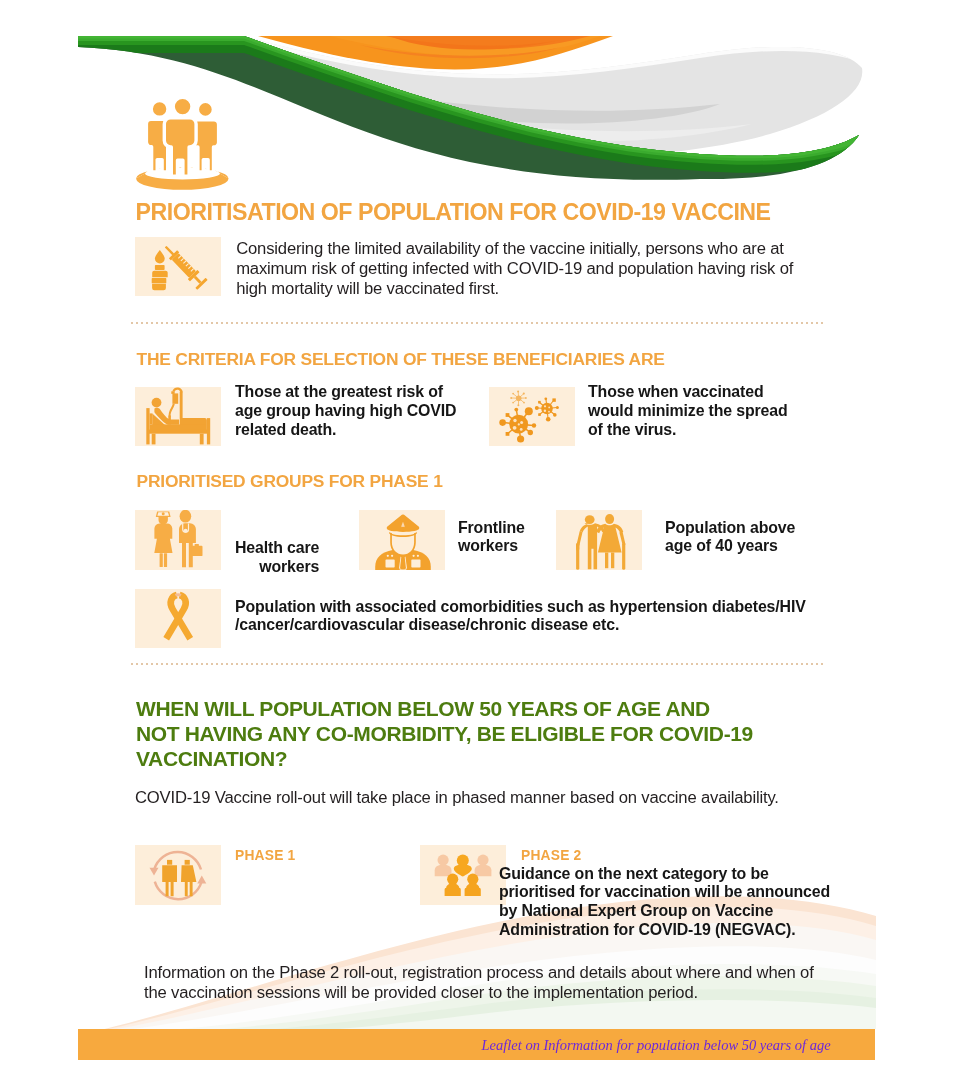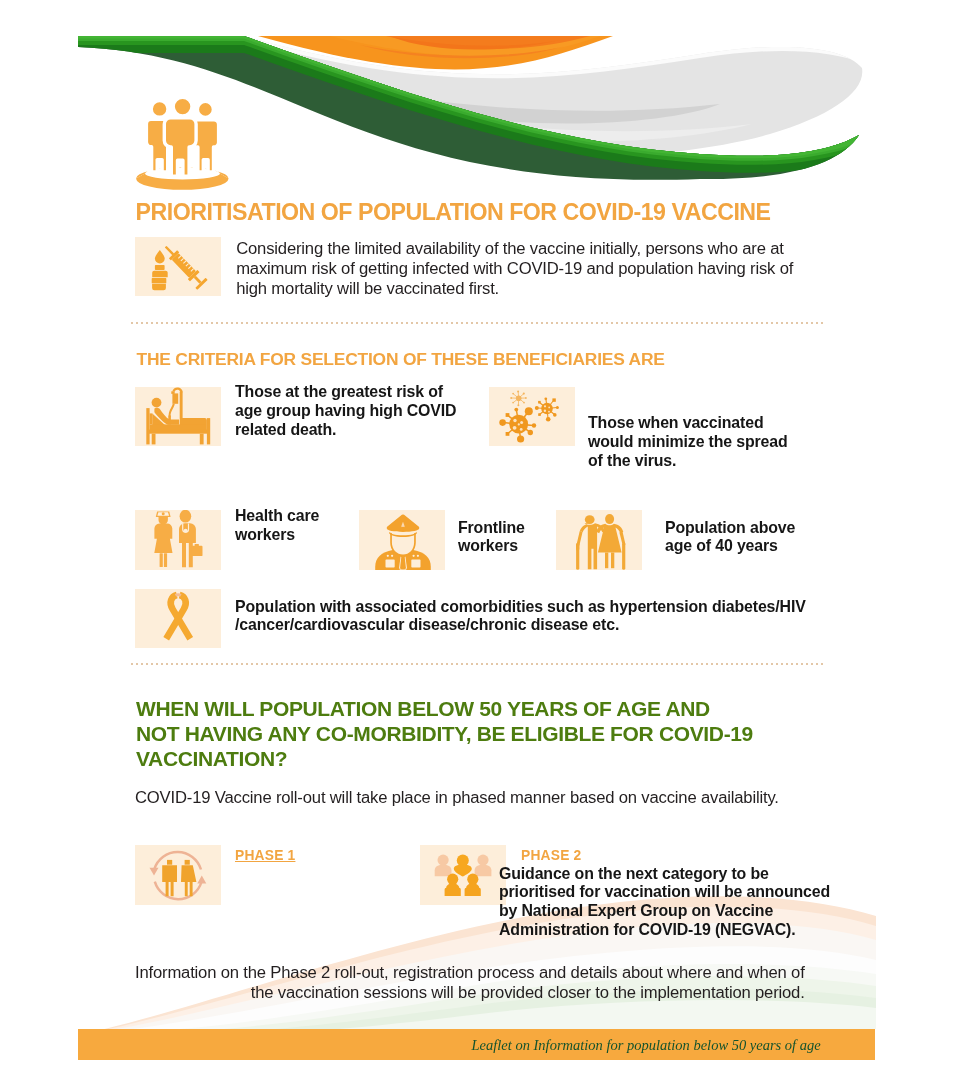--- a/index.html
+++ b/index.html
@@ -26,23 +26,23 @@
 
   .body-txt{position:absolute;color:#231f20;font-size:16.65px;line-height:20.2px;letter-spacing:-0.18px;}
   .bold-txt{position:absolute;color:#161616;font-size:15.9px;font-weight:700;line-height:18.85px;letter-spacing:-0.14px;}
   .phase-lbl{position:absolute;color:#f2a541;font-weight:700;font-size:13.8px;letter-spacing:0.2px;line-height:1;}
 
   .dotline{position:absolute;height:2px;
      background-image:radial-gradient(circle at 1px 1px, #e3c7a7 0.75px, rgba(255,255,255,0) 0.9px);
      background-size:5px 2px;background-repeat:repeat-x;}
 
   .footbar{position:absolute;left:78px;top:1029px;width:797px;height:31px;background:#f7a93e;}
-  .foot-txt{position:absolute;color:#14532d;font-size:14.5px;font-style:italic;
+  .foot-txt{position:absolute;color:#6d28d9;font-size:14.5px;font-style:italic;
             font-family:"Liberation Serif",serif;white-space:nowrap;letter-spacing:0px;
-            line-height:1;}
+            line-height:1;margin-left:10px;}
 </style>
 </head>
 <body>
 
 <div class="page">
 
 <svg class="art-top" viewBox="0 0 957 200" xmlns="http://www.w3.org/2000/svg">
   <defs>
     <clipPath id="clipTop">
           <rect x="0" y="36" width="957" height="164"></rect>
@@ -294,26 +294,27 @@
         <circle cx="22.2" cy="11" r="1"></circle>
             <circle cx="24.1" cy="15.6" r="0.9"></circle>
         <circle cx="29.4" cy="18.3" r="1"></circle>
             <circle cx="35" cy="15.6" r="0.9"></circle>
         <circle cx="36.9" cy="11" r="0.9"></circle>
             <circle cx="34.8" cy="6.6" r="1.1"></circle>
       </g>
     </g>
   </svg>
 </div>
-<div class="bold-txt" style="left:588px;top:383.2px;margin-top:31px;">
+<div class="bold-txt" style="left:588px;top:383.2px;">
   <div>Those when vaccinated</div>
   <div>would minimize the spread</div>
   <div>of the virus.</div>
 </div>
 
+<div class="h-sub" style="left:136.5px;top:473px;">PRIORITISED GROUPS FOR PHASE 1</div>
 
 <div class="tile" style="left:135px;top:509.5px;width:86px;height:60px;">
   <svg viewBox="0 0 86 60" xmlns="http://www.w3.org/2000/svg">
     <g fill="#f7ad45">
 
       <path d="M22.1,1.4 h12.2 l1.3,5.5 h-14.8 z"></path>
       <path d="M23.4,2.2 h9.6 l1,3.6 h-11.6 z" fill="#fdf1e0"></path>
       <circle cx="28.2" cy="3.8" r="1.5"></circle>
 
       <path d="M23.5,6 h9.4 v3.9 a4.7,4.7 0 0 1 -9.4,0 z"></path>
@@ -327,21 +328,21 @@
       <path d="M46,13.2 h9 a5.9,5.9 0 0 1 5.9,5.9 v14 h-3.1 v24.2 h-4 v-24.2 h-2.8 v24.2 h-4 v-24.2 h-3 v-14 a5.9,5.9 0 0 1 5.9,-5.9 z"></path>
 
       <path d="M47.1,13.4 l0,5.8 a3.5,3.5 0 0 0 7,0 l0,-5.8 l-1.2,0 l0,5.8 a2.3,2.3 0 0 1 -4.6,0 l0,-5.8 z" fill="#fdeeda"></path>
       <circle cx="50.6" cy="20.8" r="2" fill="#fdeeda"></circle>
 
       <path d="M56.7,35.8 h9.9 a0.9,0.9 0 0 1 0.9,0.9 v8.5 a0.9,0.9 0 0 1 -0.9,0.9 h-9.9 z"></path>
       <rect x="59.6" y="34" width="4.3" height="1.9" rx="0.5"></rect>
     </g>
   </svg>
 </div>
-<div class="bold-txt" style="left:235px;top:507px;">
+<div class="bold-txt" style="left:235px;top:539px;text-align:right;">
   <div>Health care</div>
   <div>workers</div>
 </div>
 
 <div class="tile" style="left:358.5px;top:509.5px;width:86px;height:60px;">
   <svg viewBox="0 0 86 60" xmlns="http://www.w3.org/2000/svg">
     <g fill="#f3a22d">
 
       <path d="M33.6,40 C22.5,42.2 16.2,47.3 16.2,56.8 v3.2 h55.6 v-3.2
                c0,-9.5 -6.3,-14.6 -17.4,-16.8 l-11.3,0 z"></path>
@@ -456,21 +457,21 @@
       <path d="M32,14.9 h5.2 v4.8 h-5.2 z"></path>
       <path d="M27.2,20.2 h14.8 v16.8 h-3.4 v14.2 h-3 v-14.2 h-2 v14.2 h-3 v-14.2 h-3.4 z"></path>
     </g>
 
     <g fill="#f0a32c">
       <path d="M49.6,14.9 h5.2 v4.8 h-5.2 z"></path>
       <path d="M46.6,20.2 h11.2 l3.6,16.8 h-3.8 v14.2 h-2.9 v-14.2 h-2 v14.2 h-2.9 v-14.2 h-3.8 z"></path>
     </g>
   </svg>
 </div>
-<div class="phase-lbl" style="left:235px;top:848.5px;text-decoration:underline;">PHASE 1</div>
+<div class="phase-lbl" style="left:235px;top:848.5px;">PHASE 1</div>
 
 <div class="tile" style="left:420px;top:845px;width:86px;height:60px;">
   <svg viewBox="0 0 86 60" xmlns="http://www.w3.org/2000/svg">
 
     <g fill="#f7c9a4">
       <circle cx="23.1" cy="15.1" r="5.6"></circle>
       <path d="M14.7,31.2 v-6 c0,-3.6 3.8,-5.4 8.4,-5.4 s8.4,1.8 8.4,5.4 v6 z"></path>
       <circle cx="63" cy="15.1" r="5.6"></circle>
       <path d="M54.6,31.2 v-6 c0,-3.6 3.8,-5.4 8.4,-5.4 s8.4,1.8 8.4,5.4 v6 z"></path>
     </g>
@@ -510,21 +511,21 @@
     <path d="M78,175 C200,154 420,72 620,52 C720,42 812,46 876,66 L876,175 Z" fill="#fdf0e6"></path>
     <path d="M78,175 C210,158 430,86 630,68 C730,59 816,62 876,80 L876,175 Z" fill="#faf7f4"></path>
     <path d="M78,175 C220,164 440,104 640,90 C736,83 818,86 876,100 L876,175 Z" fill="#fdfdfd"></path>
     <path d="M78,175 C210,172 330,150 470,126 C600,104 760,96 876,114 L876,175 Z" fill="#f7f9f5"></path>
     <path d="M120,175 C240,172 340,156 470,136 C610,114 770,110 876,126 L876,175 Z" fill="#eef5ea"></path>
     <path d="M175,175 C270,172 350,162 470,146 C610,127 776,124 876,138 L876,175 Z" fill="#e6f1e2"></path>
     <path d="M230,175 C310,173 380,166 480,154 C620,137 780,136 876,148 L876,175 Z" fill="#f3f8f1"></path>
   </g>
 </svg>
 
-<div class="body-txt" style="left:135px;top:963px;text-align:right;">
+<div class="body-txt" style="left:144px;top:963px;">
   <div>Information on the Phase 2 roll-out, registration process and details about where and when of</div>
   <div>the vaccination sessions will be provided closer to the implementation period.</div>
 </div>
 
 <div class="footbar"></div>
 <div class="foot-txt" style="left:471.5px;top:1038px;">Leaflet on Information for population below 50 years of age</div>
 
 </div>
 
 </body></html>

